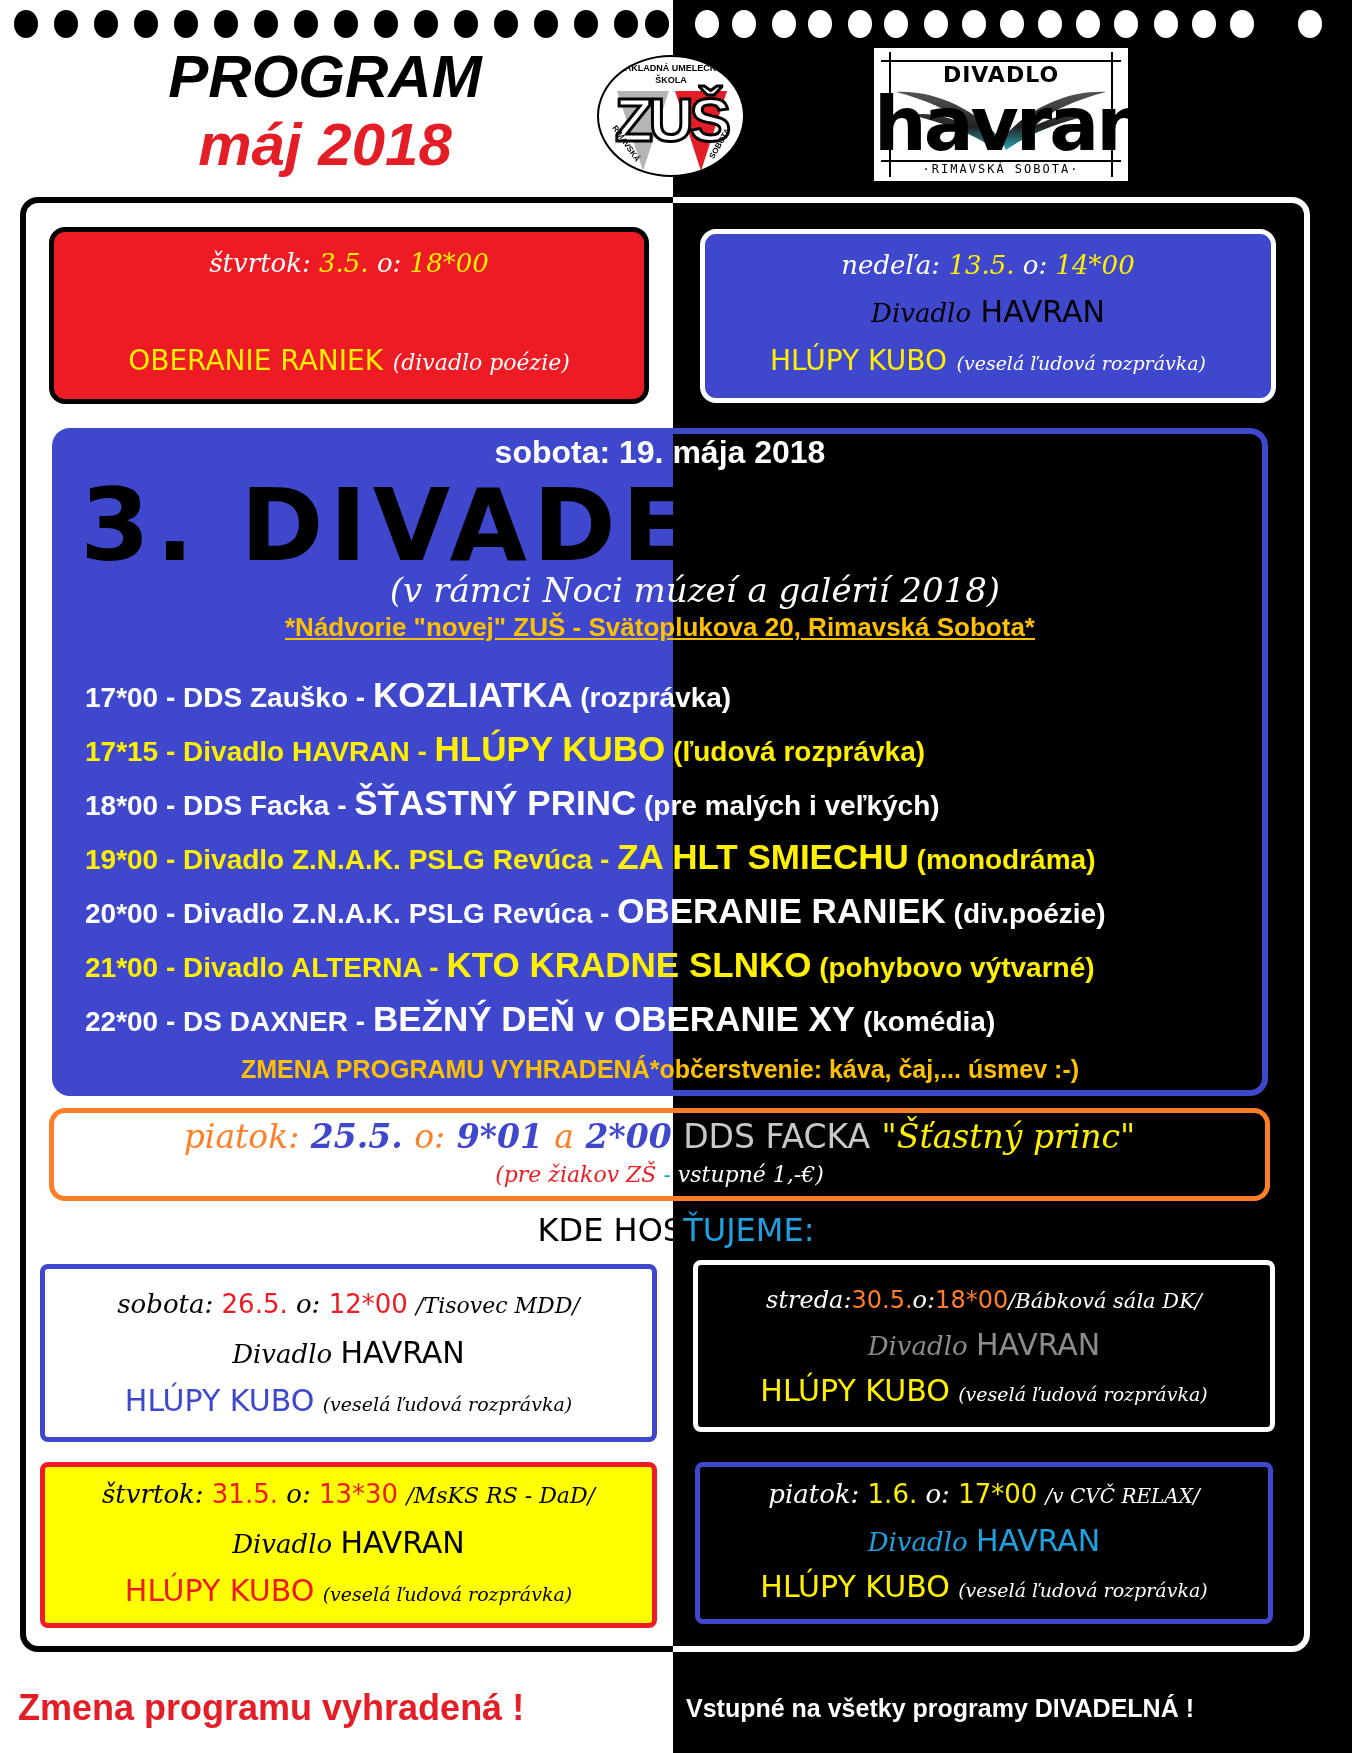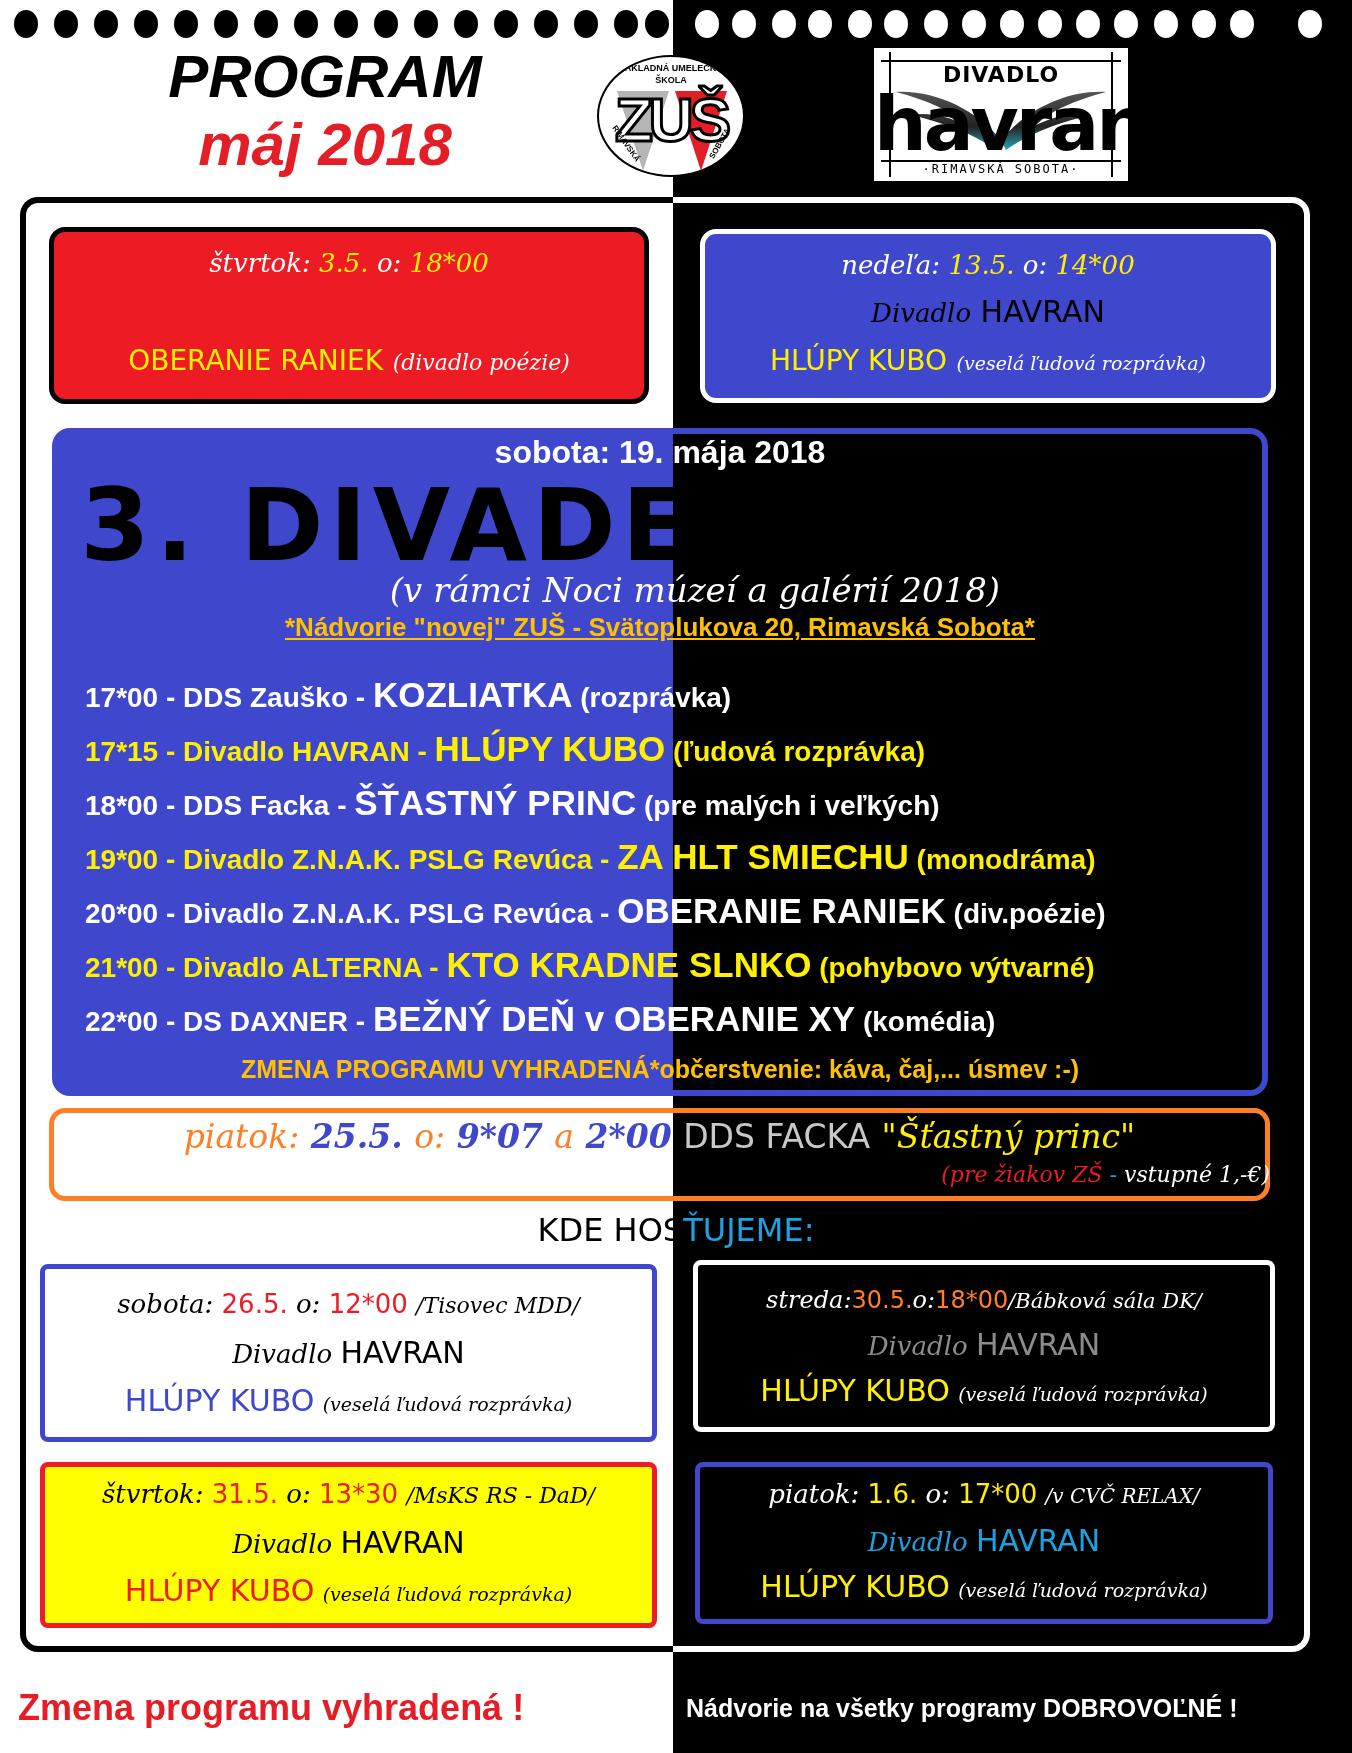--- a/index.html
+++ b/index.html
@@ -134,21 +134,21 @@
   .friday-right {
     position: absolute; left: 673px; top: 1108px; width: 597px; height: 93px;
     border: 5px solid #ff7f27; border-left: none; border-radius: 0 16px 16px 0; background: #000;
   }
   .friday-content { position: absolute; left: 49px; top: 1108px; width: 1221px; height: 93px; text-align: center; }
   .friday-line1 {
     position: absolute; top: 8px; left: 0; width: 100%; text-align: center;
     font-family: "DejaVu Serif", serif; font-style: italic; font-weight: bold; font-size: 33px; line-height: 42px; white-space: nowrap;
   }
   .friday-line2 {
-    position: absolute; top: 52px; left: 0; width: 100%; text-align: right;
+    position: absolute; top: 52px; left: 0; width: 100%; text-align: center;
     font-family: "DejaVu Serif", serif; font-style: italic; font-size: 22px; line-height: 30px; white-space: nowrap;
   }
 
   .guest-heading {
     position: absolute; top: 1210px; left: 0; width: 1352px; text-align: center;
     font-family: "DejaVu Sans", sans-serif; font-size: 32px; line-height: 40px; white-space: nowrap;
   }
 
   .guest-card { position: absolute; border-radius: 8px; text-align: center; }
   .gc1 { left: 40px; top: 1264px; width: 617px; height: 178px; background: #fff; border: 5px solid #3f48cc; }
@@ -327,21 +327,21 @@
   <div class="night-note">ZMENA PROGRAMU VYHRADENÁ*občerstvenie: káva, čaj,... úsmev :-)</div>
 </div>
 
 <div class="friday-left"></div>
 <div class="friday-right"></div>
 <div class="friday-content">
   <div class="friday-line1">
     <span style="color:#ff7f27;font-weight:normal">piatok:</span>
     <span style="color:#3f48cc">25.5.</span>
     <span style="color:#ff7f27;font-weight:normal">o:</span>
-    <span style="color:#3f48cc">9*07</span>
+    <span style="color:#3f48cc">9*01</span>
     <span style="color:#ff7f27;font-weight:normal">a</span>
     <span style="color:#3f48cc">2*00</span>
     <span style="color:#c8c8c8;font-family:'DejaVu Sans',sans-serif;font-style:normal;font-weight:normal">DDS FACKA</span>
     <span style="color:#ffef00;font-weight:normal">"Šťastný princ"</span>
   </div>
   <div class="friday-line2">
     <span style="color:#ed1c24">(pre žiakov ZŠ</span><span style="color:#1fa0e0"> - </span><span style="color:#fff">vstupné 1,-€)</span>
   </div>
 </div>
 
@@ -411,13 +411,13 @@
     <span class="hand">Divadlo</span>
     <span class="cap">HAVRAN</span>
   </div>
   <div class="l3" style="color:#fff;top:102px">
     <span class="cap" style="color:#ffef00">HLÚPY KUBO</span>
     <span class="small">(veselá ľudová rozprávka)</span>
   </div>
 </div>
 
 <div class="footer-left">Zmena programu vyhradená !</div>
-<div class="footer-right">Nádvorie na všetky programy DOBROVOĽNÉ !</div>
+<div class="footer-right">Vstupné na všetky programy DIVADELNÁ !</div>
 
 </body></html>

